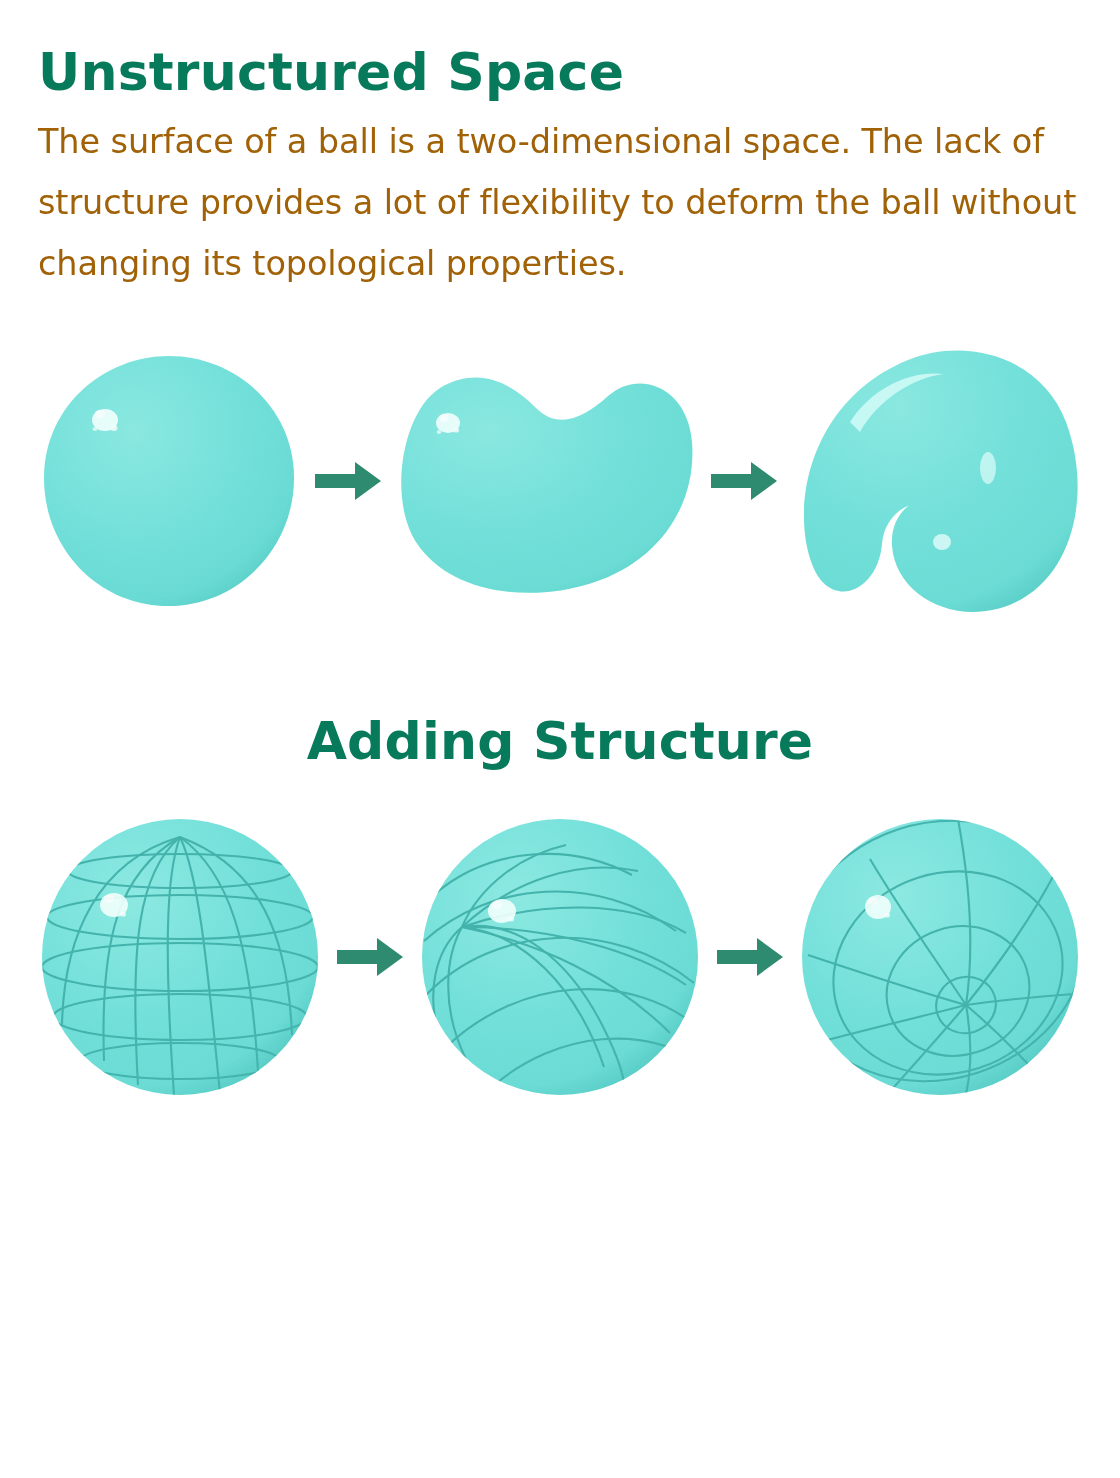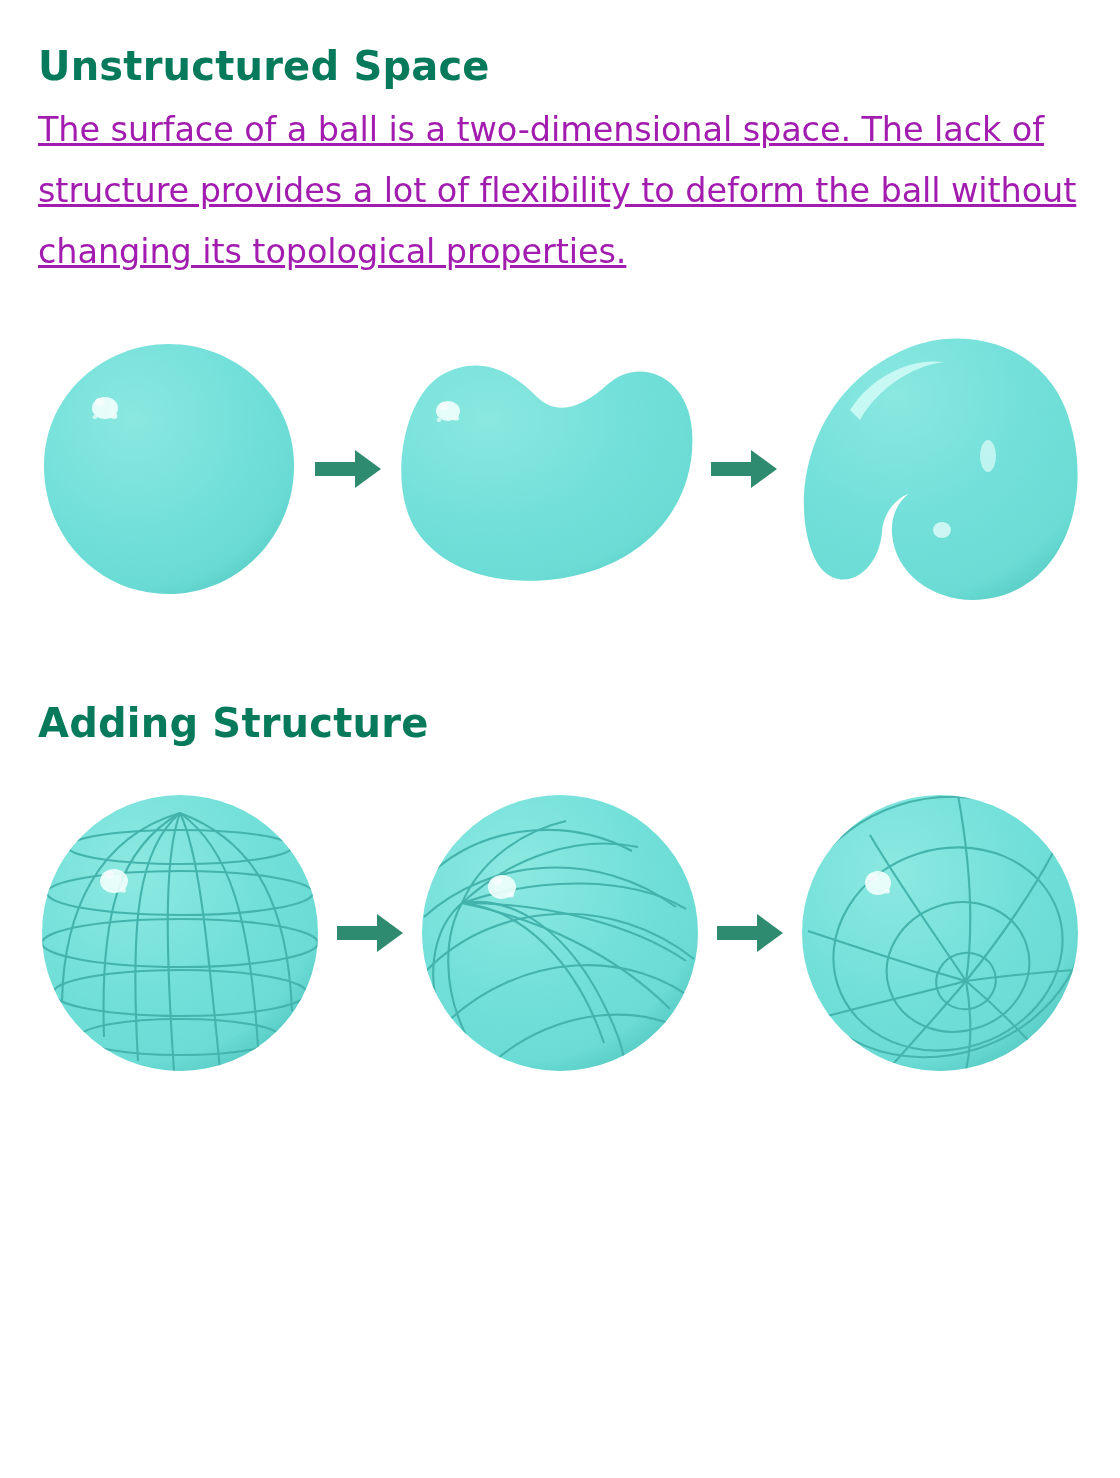--- a/index.html
+++ b/index.html
@@ -9,38 +9,37 @@
     font-family:"DejaVu Sans", sans-serif;
     overflow:hidden;
   }
   .page { position:relative; width:1120px; height:1478px; box-sizing:border-box; padding:0 38px; }
 
   .section { position:relative; }
 
   .heading {
     color:#077A5B;
     font-weight:bold;
-    font-size:40px;
+    font-size:52px;
     letter-spacing:0.2px;
     margin:0;
     padding:0;
     line-height:1.0;
   }
   .s1 .heading { padding-top:46px; }
   .s2 .heading { padding-top:24px; }
 
   .para {
-    color:#a21caf;
+    color:#a16207;
     font-size:33.5px;
     line-height:1.82;
     margin:0;
     padding-top:14px;
     max-width:1050px;
     letter-spacing:-0.1px;
-    text-decoration:underline;
   }
 
   .row {
     position:relative;
     display:flex;
     align-items:center;
     justify-content:space-between;
     width:1044px;
   }
   .row-blobs { height:300px; margin-top:36px; }
@@ -189,21 +188,21 @@
             <path d="M58 76 C 80 42, 118 24, 152 28 C 120 32, 86 54, 68 86 Z" fill="#DFFFFB" opacity="0.85"></path>
             <ellipse cx="196" cy="122" rx="8" ry="16" fill="#E8FFFC" opacity="0.75"></ellipse>
             <ellipse cx="150" cy="196" rx="9" ry="8" fill="#EFFFFD" opacity="0.85"></ellipse>
           </g>
         </svg>
       </div>
 
     </div>
   </div>
 
-  <div class="section s2" style="margin-top:60px;">
+  <div class="section s2" style="margin-top:60px;text-align:center;">
 
     <h2 class="heading">Adding Structure</h2>
 
 
     <div class="row row-globes">
 
       <div class="cell">
         <svg width="284" height="284" viewBox="0 0 284 284">
           <defs>
             <radialGradient id="gl1" cx="34%" cy="28%" r="82%">

